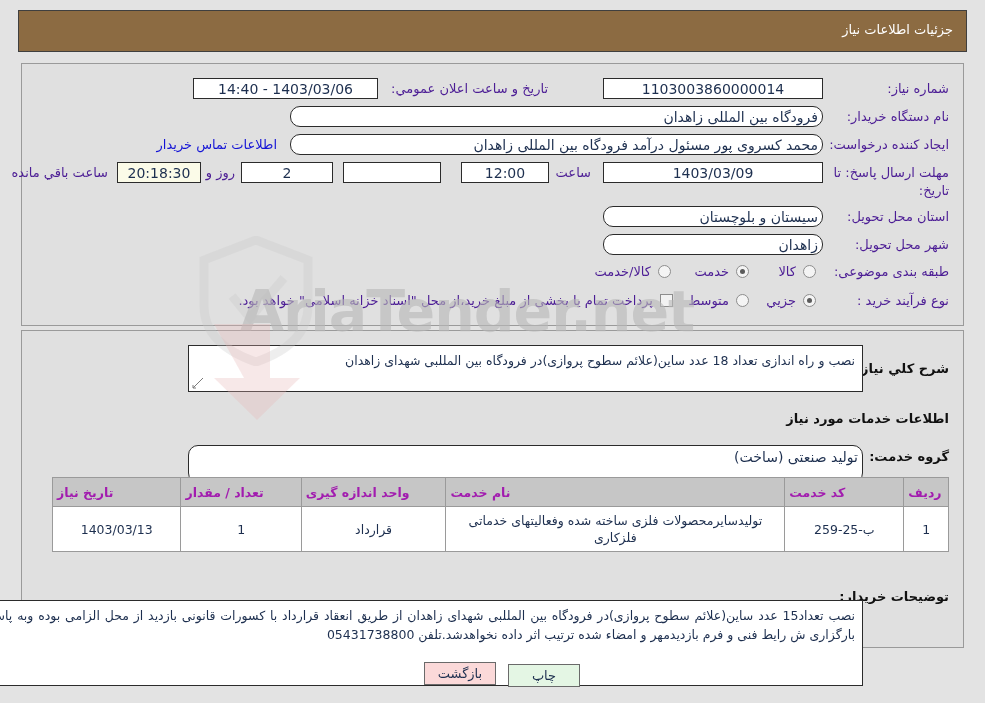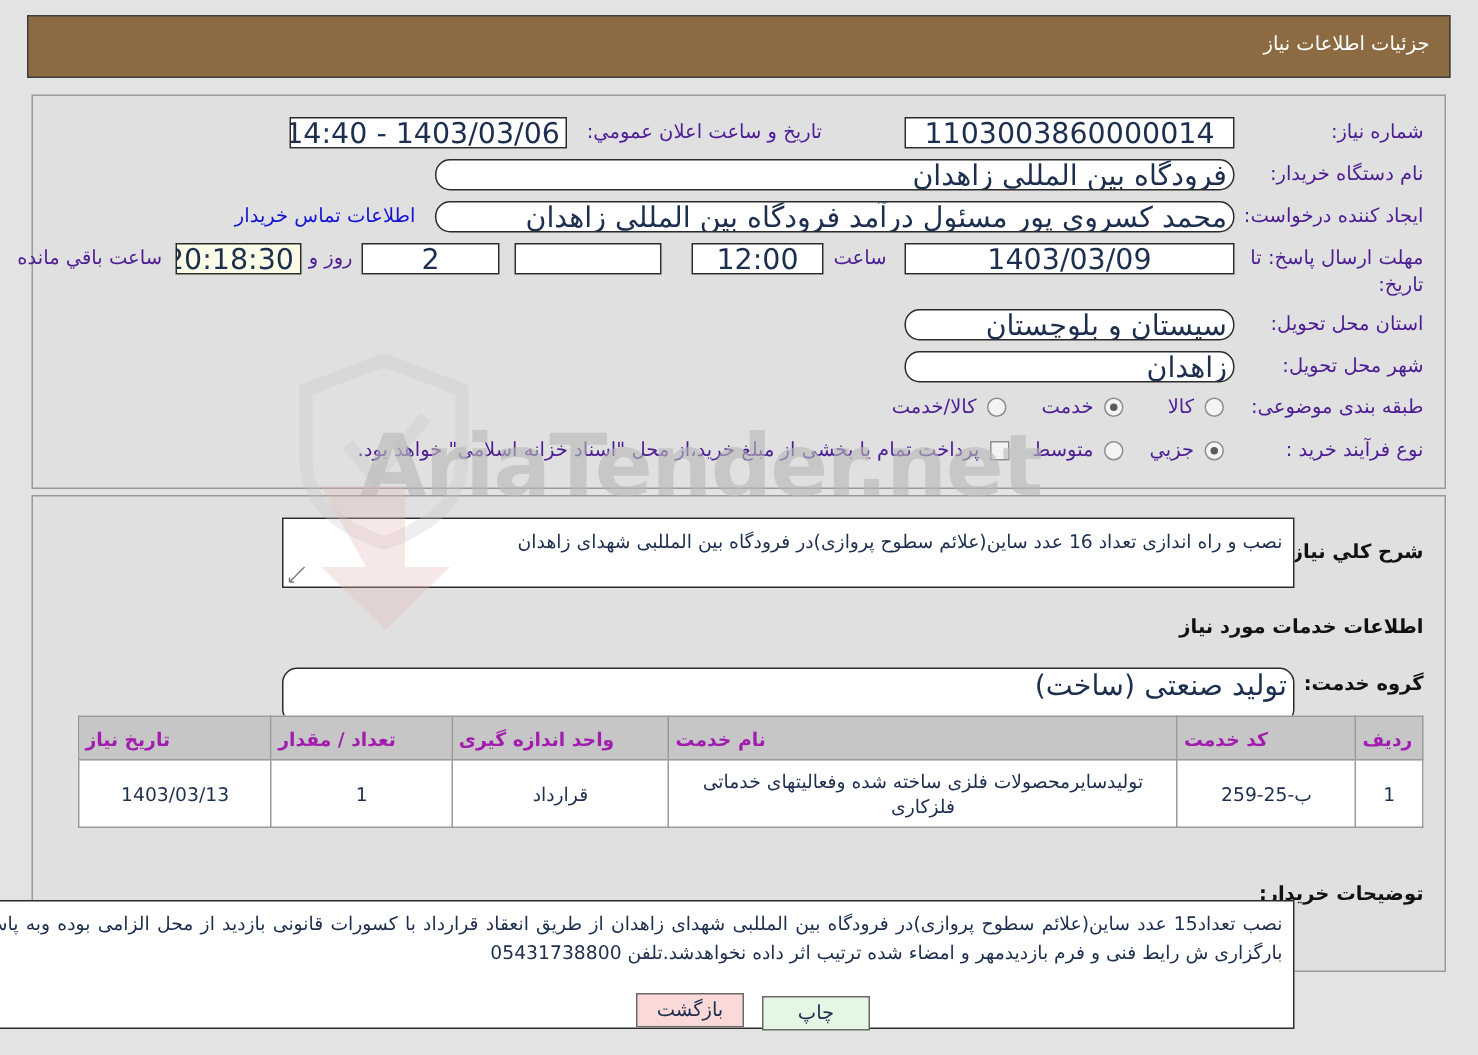--- a/index.html
+++ b/index.html
@@ -88,21 +88,21 @@
   .lbl-b {
     font-size: 13px;
     color: #111;
     font-weight: bold;
     white-space: nowrap;
   }
   .fld {
     box-sizing: border-box;
     background: #ffffff;
     border: 1px solid #2b2b2b;
-    font-size: 19px;
+    font-size: 14px;
     color: #1d2f4f;
     padding: 1px 4px 0 4px;
     height: 21px;
     line-height: 19px;
     overflow: hidden;
     white-space: nowrap;
     text-align: center;
   }
   .fld.right { text-align: right; border-radius: 10px; }
   .fld.cream { background: #fbfbe8; }
@@ -286,21 +286,21 @@
     <div class="abs" style="right:290px; top:228px;">
       <span class="cbx"></span>
     </div>
     <div class="abs lbl" style="right:310px; top:229px;">پرداخت تمام یا بخشی از مبلغ خرید،از محل "اسناد خزانه اسلامی" خواهد بود.</div>
   </div>
 
   <div class="panel" id="panel-mid">
 
     <div class="abs lbl-b" style="right:14px; top:30px;">شرح کلي نیاز:</div>
     <div class="tarea abs" style="right:100px; top:14px; width:675px; height:47px;">
-      <span>نصب و راه اندازی تعداد 16 عدد ساین(علائم سطوح پروازی)در فرودگاه بین المللبی شهدای زاهدان</span>
+      <span>نصب و راه اندازی تعداد 18 عدد ساین(علائم سطوح پروازی)در فرودگاه بین المللبی شهدای زاهدان</span>
       <svg class="grip" viewBox="0 0 12 12">
         <path d="M1 11 L11 1" stroke="#7a7a7a" stroke-width="1" fill="none"></path>
         <path d="M1 11 L4 11 M1 11 L1 8" stroke="#7a7a7a" stroke-width="1" fill="none"></path>
       </svg>
     </div>
 
     <div class="abs lbl-b" style="right:14px; top:80px;">اطلاعات خدمات مورد نیاز</div>
 
     <div class="abs lbl-b" style="right:14px; top:118px;">گروه خدمت:</div>
     <div class="abs fld right" style="right:100px; top:114px; width:675px; height:38px; line-height:21px;">تولید صنعتی (ساخت)</div>

